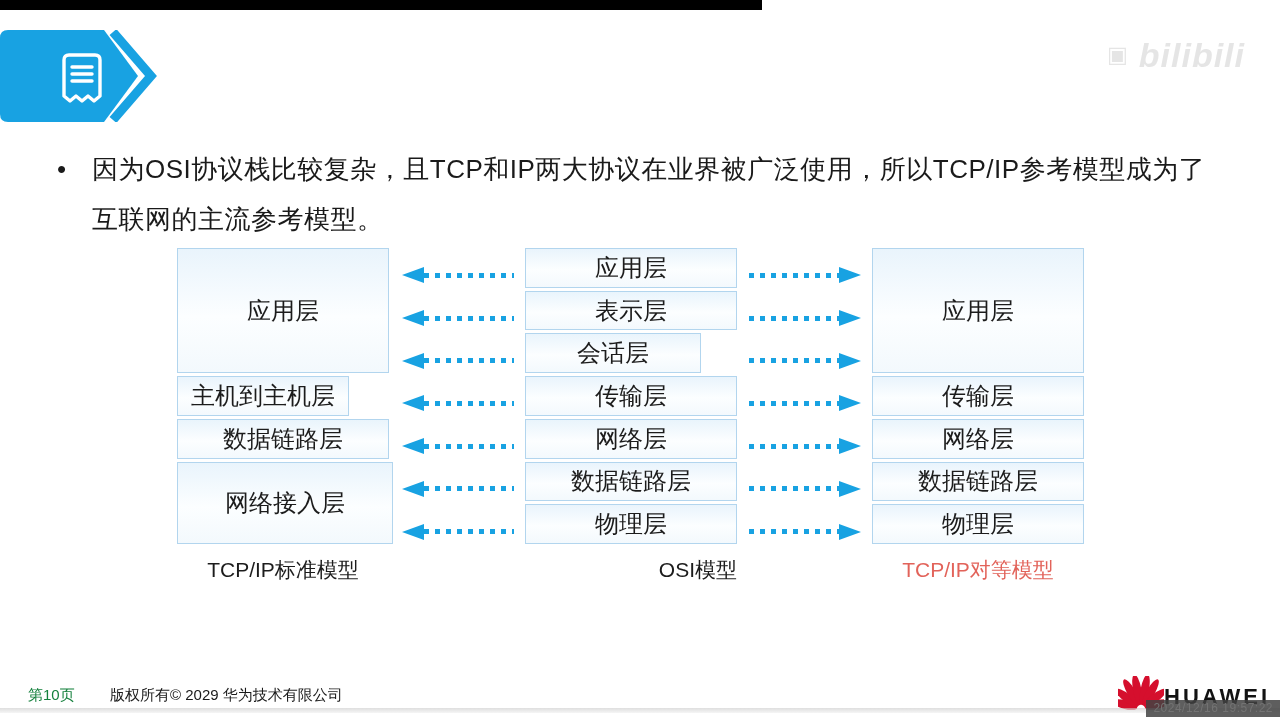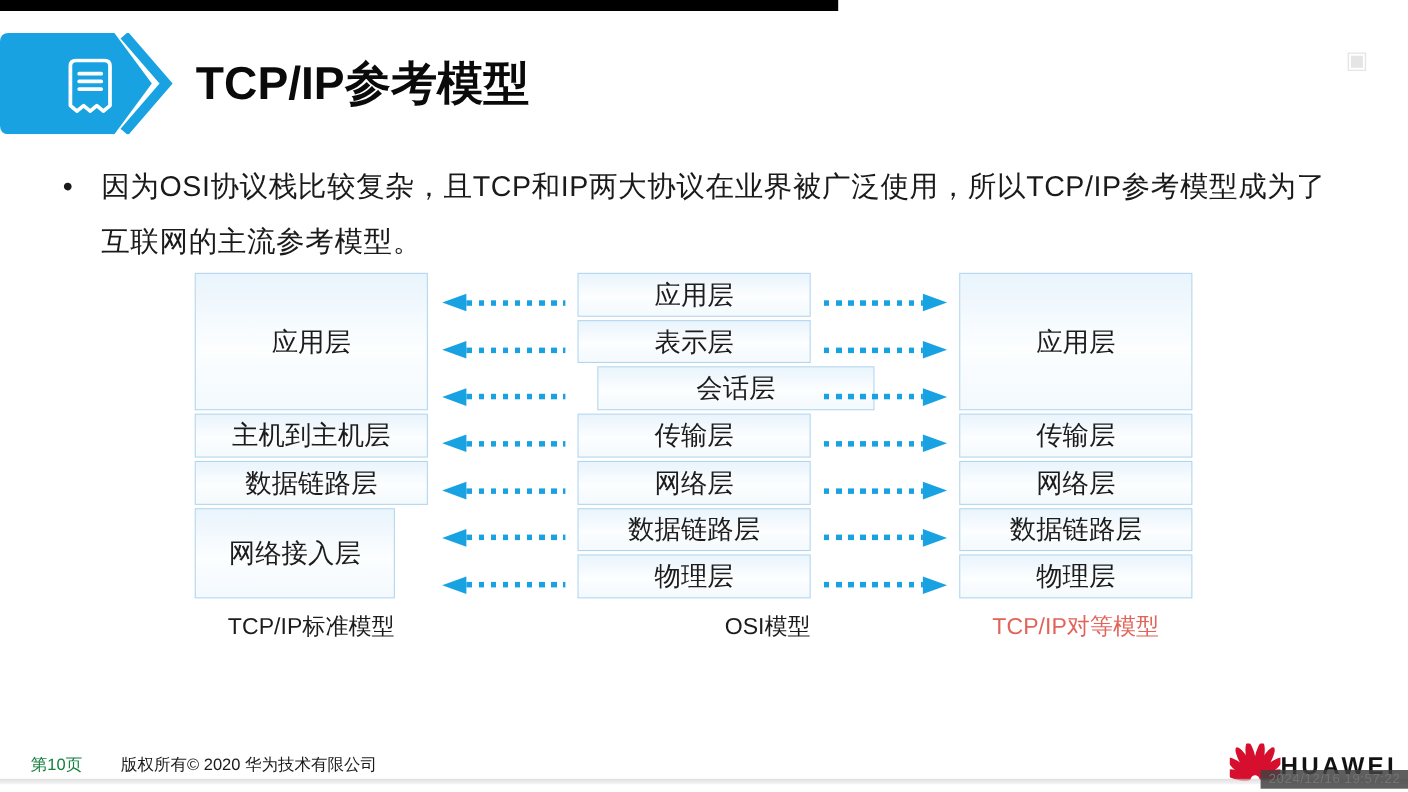--- a/index.html
+++ b/index.html
@@ -63,48 +63,48 @@
 </style>
 </head>
 <body>
 
 <div id="stage" style="--accent: #18a2e2; --huawei-red: #d50f2d;">
 
   <div class="top-black-bar"></div>
 
   <div class="bili-watermark">
     <span style="font-style:normal;font-size:22px;">▣</span>
+    <span>bilibili</span>
   </div>
 
   <svg class="banner-svg" width="170" height="92" viewBox="0 0 170 92">
     <path class="pennant" d="M8,0 H104 L138,46 L104,92 H8 Q0,92 0,84 V8 Q0,0 8,0 Z"></path>
     <path class="chevron" d="M113,2 L151,46 L113,90"></path>
   </svg>
   <svg class="doc-icon" width="44" height="52" viewBox="0 0 44 52">
     <path d="M4,7 Q4,2 9,2 L35,2 Q40,2 40,7 L40,43 L34,48 L28,43 L22,48 L16,43 L10,48 L4,43 Z"></path>
     <line x1="12" y1="14" x2="32" y2="14"></line>
     <line x1="12" y1="21" x2="32" y2="21"></line>
     <line x1="12" y1="28" x2="32" y2="28"></line>
   </svg>
-  <div class="page-title">TCP/IP参考模型</div>
 
   <div class="bullet-row">
     <span class="bullet-marker">•</span>
     <span class="bullet-text">因为OSI协议栈比较复杂，且TCP和IP两大协议在业界被广泛使用，所以TCP/IP参考模型成为了互联网的主流参考模型。</span>
   </div>
 
   <div>
       <div class="layer-cell" style="left: 177px; top: 248px; width: 212px; height: 125.13px;">应用层</div>
-      <div class="layer-cell" style="left: 177px; top: 376.13px; width: 212px; height: 39.71px;">主机到主机层</div>
+      <div class="layer-cell" style="left: 177px; top: 376.13px; width: 172px; height: 39.71px;">主机到主机层</div>
       <div class="layer-cell" style="left: 177px; top: 418.84px; width: 212px; height: 39.71px;">数据链路层</div>
-      <div class="layer-cell" style="left: 177px; top: 461.55px; width: 182px; height: 82.42px;">网络接入层</div>
+      <div class="layer-cell" style="left: 177px; top: 461.55px; width: 216px; height: 82.42px;">网络接入层</div>
       <div class="col-label" style="left: 177px; top: 556px; width: 212px; color: rgb(28, 28, 28);">TCP/IP标准模型</div>
       <div class="layer-cell" style="left: 525px; top: 248px; width: 212px; height: 39.71px;">应用层</div>
       <div class="layer-cell" style="left: 525px; top: 290.71px; width: 212px; height: 39.71px;">表示层</div>
-      <div class="layer-cell" style="left: 543px; top: 333.42px; width: 252px; height: 39.71px;">会话层</div>
+      <div class="layer-cell" style="left: 525px; top: 333.42px; width: 176px; height: 39.71px;">会话层</div>
       <div class="layer-cell" style="left: 525px; top: 376.13px; width: 212px; height: 39.71px;">传输层</div>
       <div class="layer-cell" style="left: 525px; top: 418.84px; width: 212px; height: 39.71px;">网络层</div>
       <div class="layer-cell" style="left: 525px; top: 461.55px; width: 212px; height: 39.71px;">数据链路层</div>
       <div class="layer-cell" style="left: 525px; top: 504.26px; width: 212px; height: 39.71px;">物理层</div>
       <div class="col-label" style="left: 525px; top: 556px; width: 212px; color: rgb(28, 28, 28); text-align: right;">OSI模型</div>
       <div class="layer-cell" style="left: 872px; top: 248px; width: 212px; height: 125.13px;">应用层</div>
       <div class="layer-cell" style="left: 872px; top: 376.13px; width: 212px; height: 39.71px;">传输层</div>
       <div class="layer-cell" style="left: 872px; top: 418.84px; width: 212px; height: 39.71px;">网络层</div>
       <div class="layer-cell" style="left: 872px; top: 461.55px; width: 212px; height: 39.71px;">数据链路层</div>
       <div class="layer-cell" style="left: 872px; top: 504.26px; width: 212px; height: 39.71px;">物理层</div>
@@ -161,21 +161,21 @@
         <span class="dots"></span>
         <span class="head"></span>
       </div>
       <div class="arrow right" style="left: 749px; top: 523.615px; width: 112px;">
         <span class="dots"></span>
         <span class="head"></span>
       </div>
     </div>
 
   <div class="footer-page">第10页</div>
-  <div class="footer-copy">版权所有© 2020 华为技术有限公司</div>
+  <div class="footer-copy">版权所有© 2029 华为技术有限公司</div>
 
   <svg class="huawei-logo" width="46" height="36" viewBox="0 0 46 36">
     <g fill="var(--huawei-red,#d50f2d)">
       <ellipse cx="23" cy="16" rx="4.2" ry="13" transform="rotate(-75 23 33)"></ellipse>
       <ellipse cx="23" cy="15" rx="4.2" ry="14" transform="rotate(-52 23 33)"></ellipse>
       <ellipse cx="23" cy="14" rx="4.2" ry="15" transform="rotate(-30 23 33)"></ellipse>
       <ellipse cx="23" cy="13.5" rx="4.2" ry="15.5" transform="rotate(-11 23 33)"></ellipse>
       <ellipse cx="23" cy="13.5" rx="4.2" ry="15.5" transform="rotate(11 23 33)"></ellipse>
       <ellipse cx="23" cy="14" rx="4.2" ry="15" transform="rotate(30 23 33)"></ellipse>
       <ellipse cx="23" cy="15" rx="4.2" ry="14" transform="rotate(52 23 33)"></ellipse>

